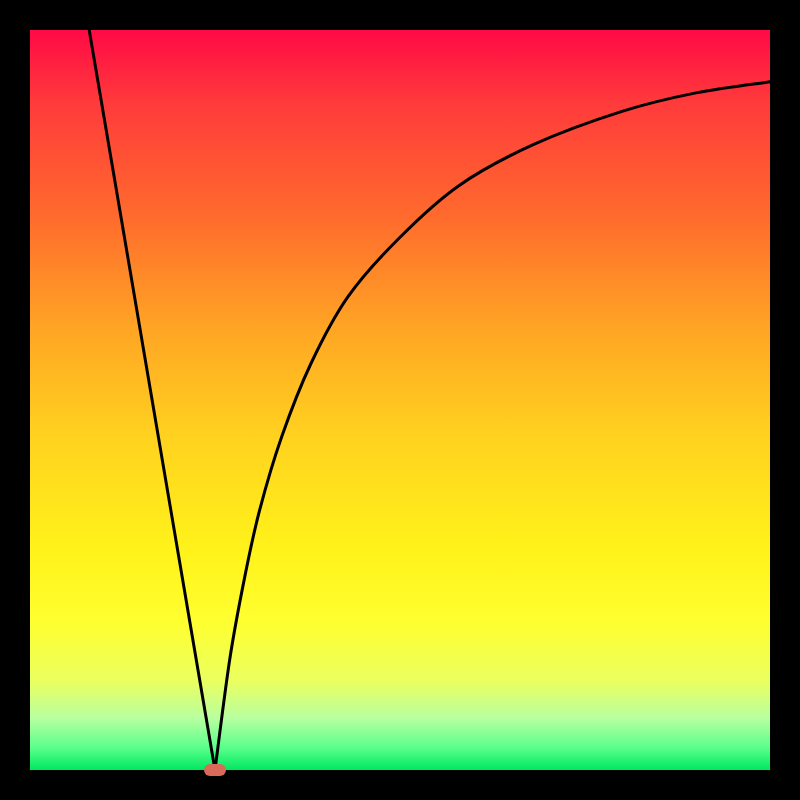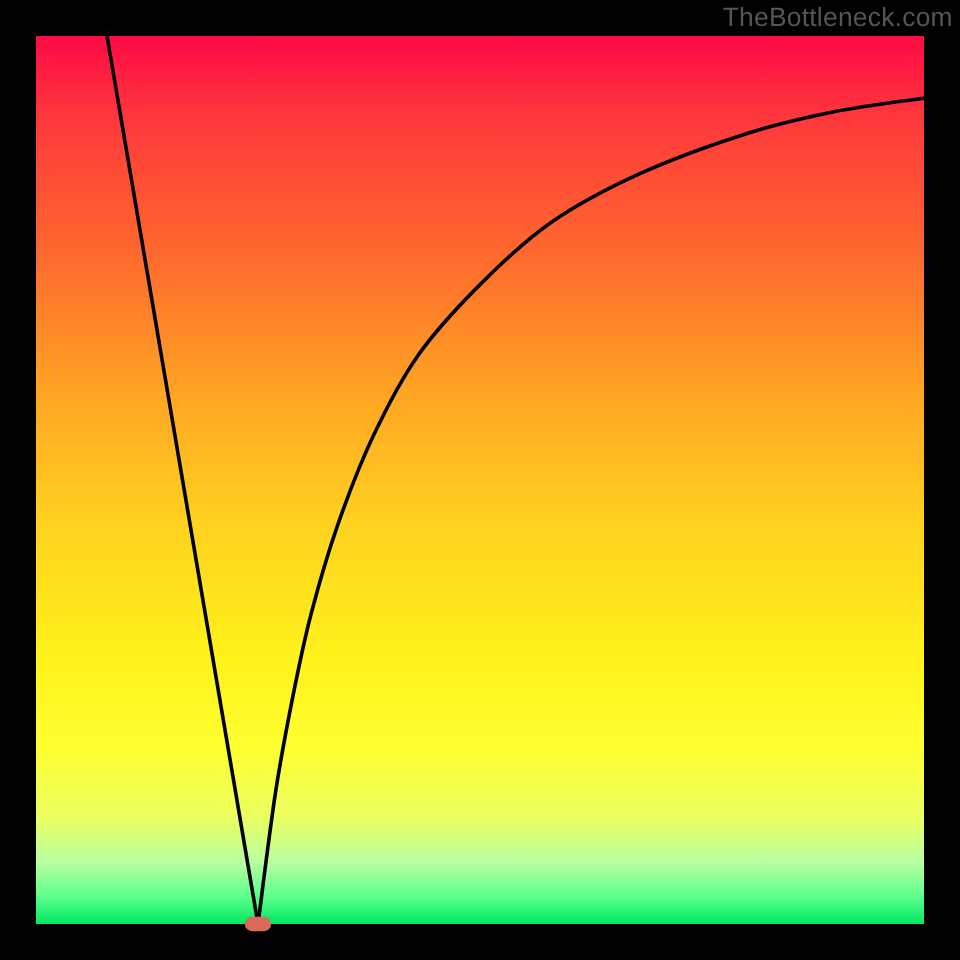--- a/index.html
+++ b/index.html
@@ -60,21 +60,20 @@
     background: #d96a5a;
     border-radius: 6px;
     transform: translate(-50%, -50%);
     z-index: 5;
   }
 </style>
 </head>
 <body>
 
 <div class="frame">
-  <div class="watermark">TheBottleneck.com</div>
   <div class="plot-area">
     <svg class="curve" viewBox="0 0 740 740" preserveAspectRatio="none">
       <path id="left-path" fill="none" stroke="#000" stroke-width="3" stroke-linecap="round" d="M 59.2 0 L 185 740"></path>
       <path id="right-path" fill="none" stroke="#000" stroke-width="3" stroke-linecap="round" d="M 185 740 C 187.46666666666667 721.5, 194.86666666666667 661.0666666666666, 199.8 629 C 204.73333333333335 596.9333333333334, 209.66666666666666 572.2666666666667, 214.6 547.6 C 219.53333333333333 522.9333333333334, 223.23333333333335 504.43333333333334, 229.4 481 C 235.56666666666666 457.56666666666666, 242.9666666666667 431.6666666666667, 251.60000000000002 407 C 260.23333333333335 382.3333333333333, 270.1 356.4333333333333, 281.2 332.99999999999994 C 292.29999999999995 309.5666666666666, 303.4 287.3666666666666, 318.2 266.4 C 333 245.43333333333334, 351.5 225.70000000000005, 370 207.20000000000005 C 388.5 188.70000000000005, 407 170.81666666666663, 429.2 155.39999999999998 C 451.4 139.98333333333332, 476.0666666666667 127.03333333333337, 503.20000000000005 114.70000000000005 C 530.3333333333334 102.36666666666672, 564.8666666666667 90.03333333333332, 592 81.39999999999998 C 619.1333333333333 72.76666666666664, 641.3333333333334 67.83333333333331, 666 62.89999999999998 C 690.6666666666666 57.96666666666664, 727.6666666666666 53.649999999999956, 740 51.799999999999955"></path>
     </svg>
     <div id="marker" class="marker" style="left: 185px; top: 740px; background: rgb(217, 106, 90);"></div>
   </div>
 </div>
 
 </body></html>

